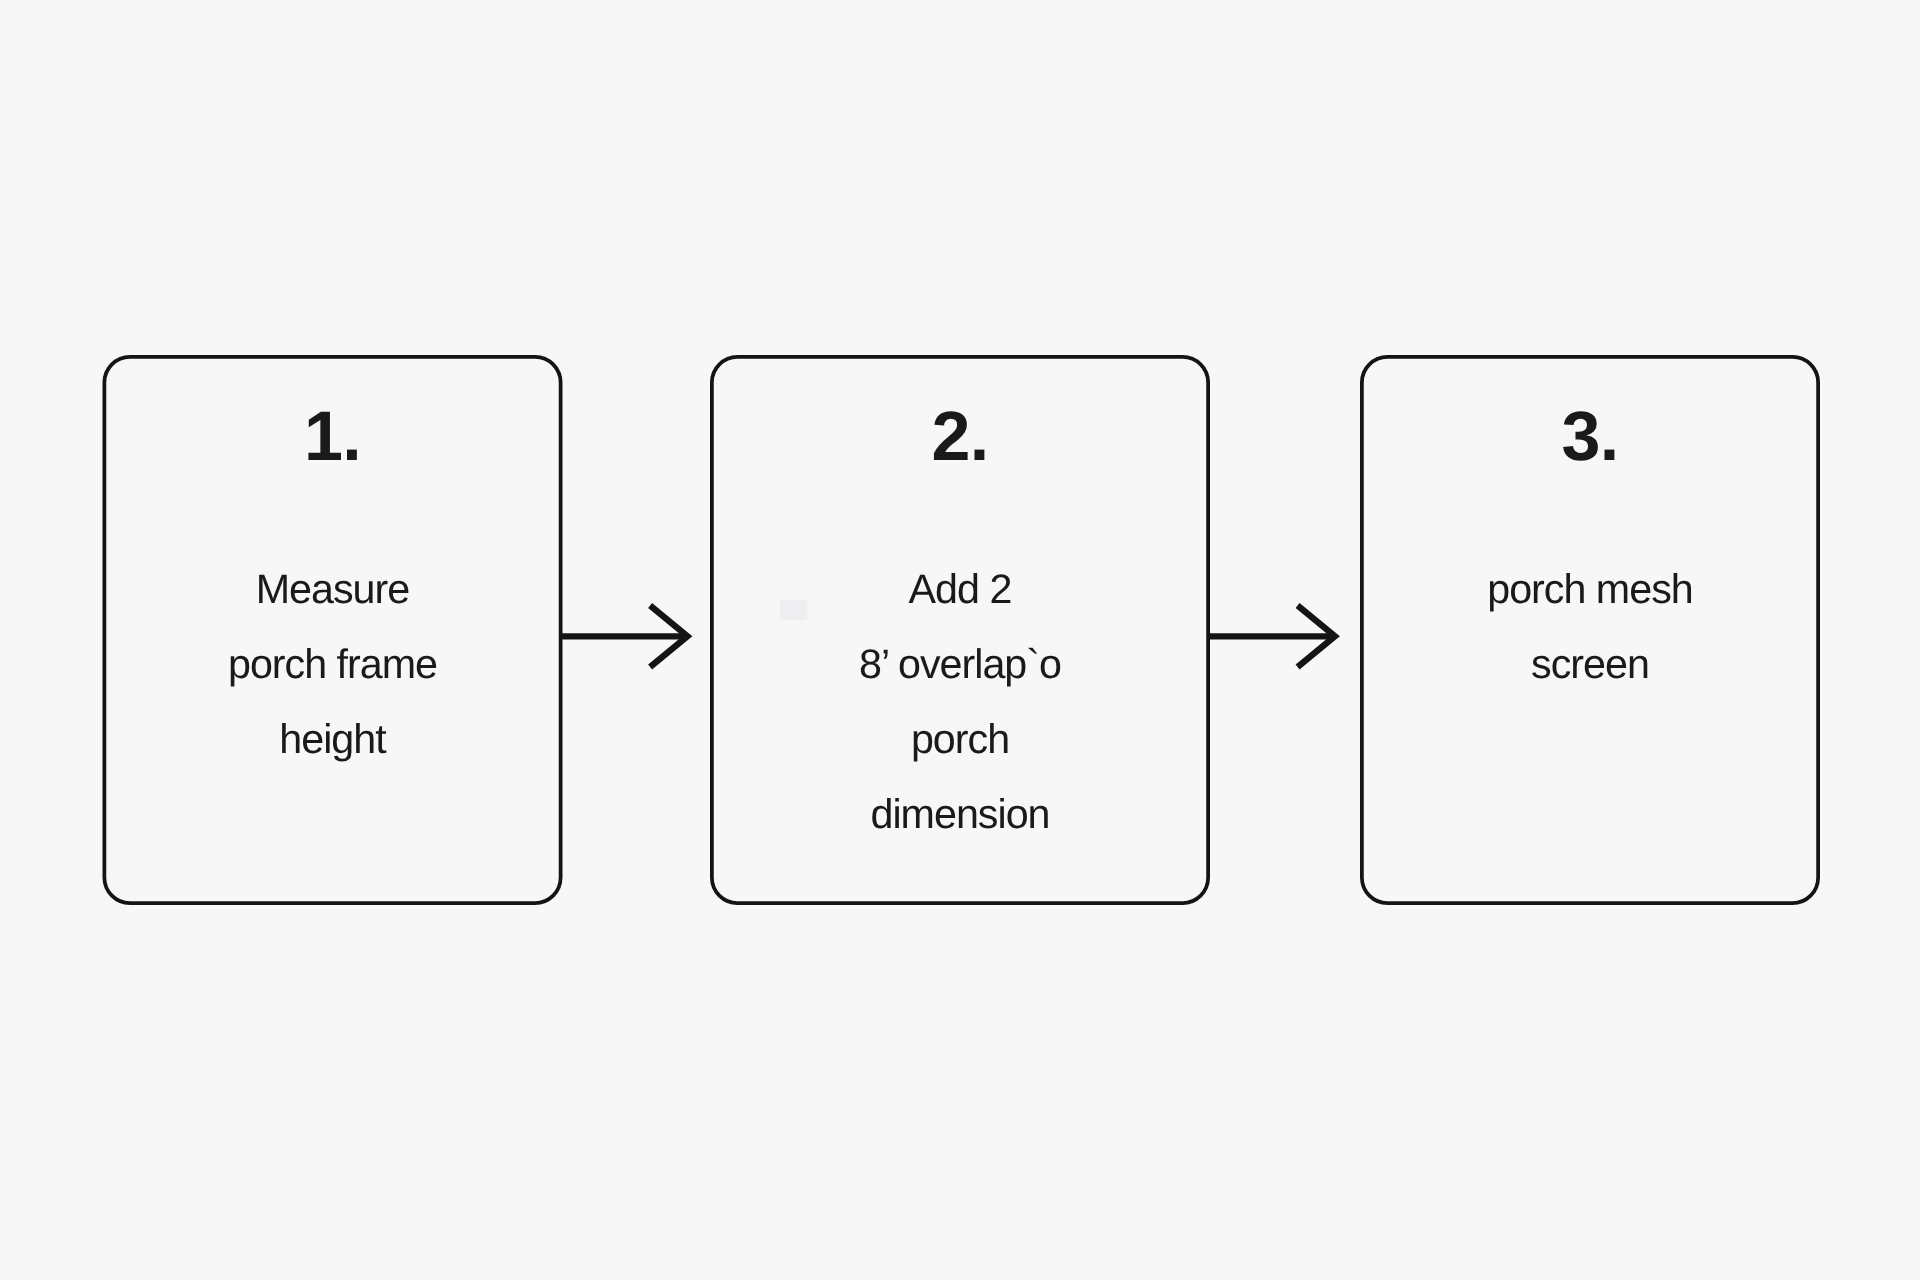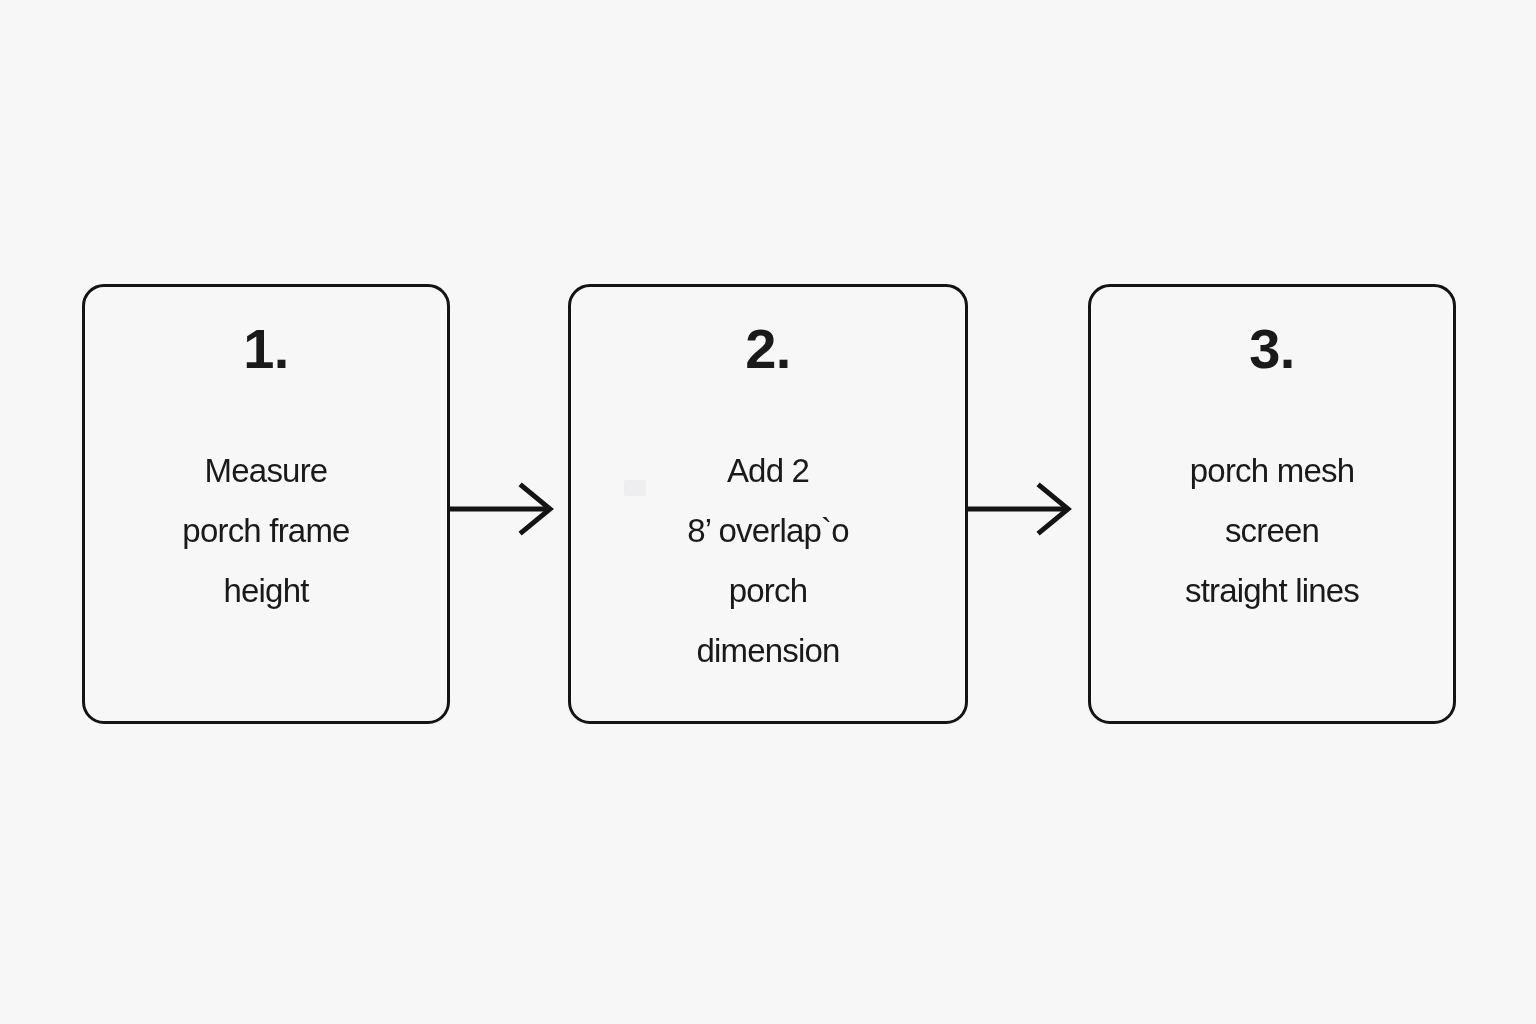--- a/index.html
+++ b/index.html
@@ -122,19 +122,18 @@
       <path d="M 2 31 L 104 31" fill="none" stroke="#141414" stroke-width="5"></path>
       <path d="M 76 8 L 104 31 L 76 54" fill="none" stroke="#141414" stroke-width="5" stroke-linecap="square" stroke-linejoin="miter"></path>
     </svg>
   </div>
 
   <div class="step-box" id="box-3">
     <div class="step-number">3.</div>
     <div class="step-lines">
       <span class="step-line">porch mesh</span>
       <span class="step-line">screen</span>
-      <span class="step-line">straight lines</span>
     </div>
   </div>
 
   <div class="artifact-smudge"></div>
 
 </div>
 
 </body></html>

